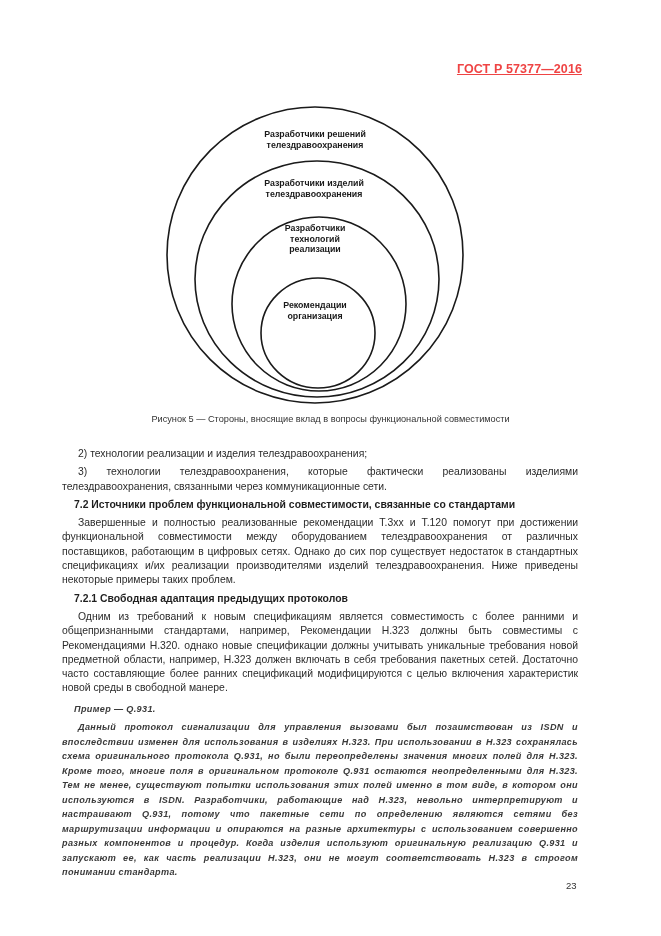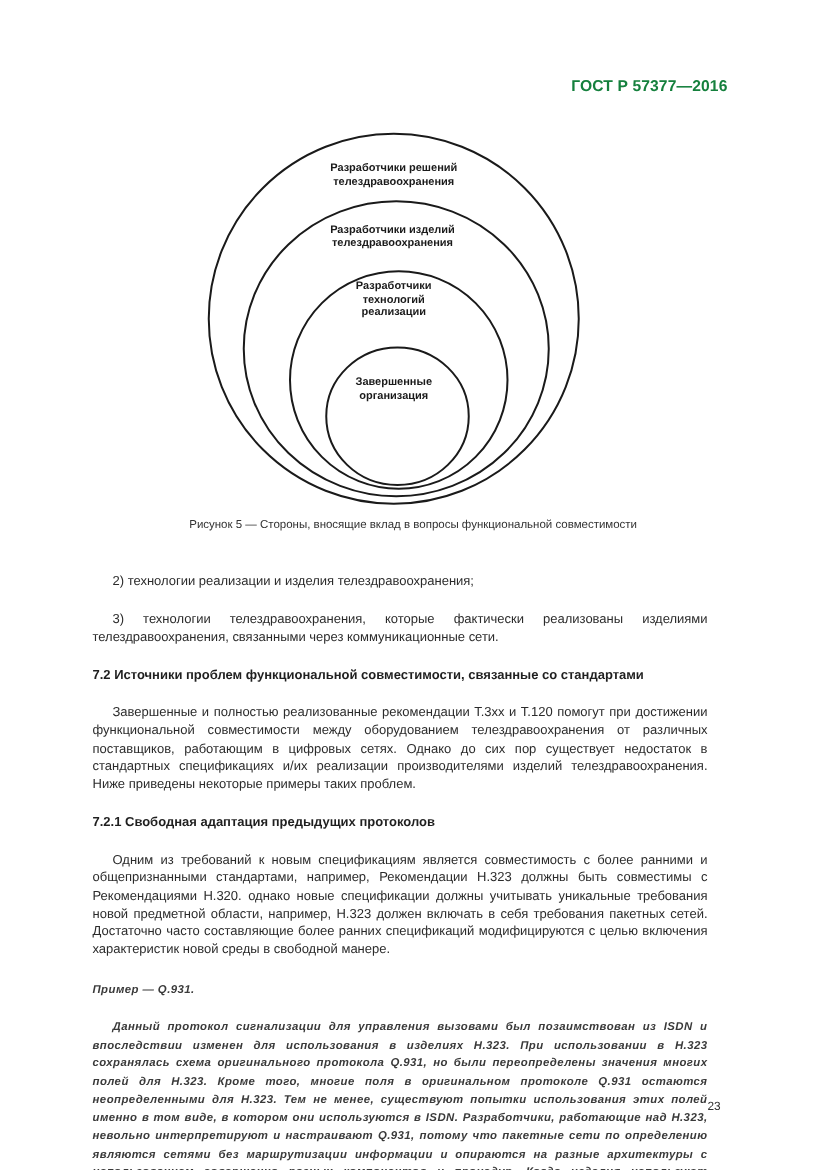--- a/index.html
+++ b/index.html
@@ -1,24 +1,24 @@
 <!DOCTYPE html>
 <html><head>
 <meta charset="utf-8">
 <style>
   html, body { margin: 0; padding: 0; background: #ffffff; }
   body { width: 661px; height: 936px; position: relative; overflow: hidden;
          font-family: "Liberation Sans", sans-serif; color: #2a2a2a; }
-  .header { position: absolute; top: 62px; right: 79px; font-weight: bold; font-size: 12.5px; color: #15803d; letter-spacing: 0.1px; }
+  .header { position: absolute; top: 62px; right: 79px; font-weight: bold; font-size: 12.5px; color: #ef4444; letter-spacing: 0.1px; text-decoration: underline; }
   .figure { position: absolute; left: 0; top: 0; width: 649px; height: 410px; }
   .figure svg { position: absolute; left: 0; top: 0; }
   .clabel { position: absolute; text-align: center; font-size: 8.8px; font-weight: bold; line-height: 10.5px; color: #1a1a1a; transform: translateX(-50%); white-space: nowrap; }
   .caption { position: absolute; top: 414px; left: 0; width: 661px; text-align: center; font-size: 9.2px; color: #333; }
   .text { position: absolute; left: 58px; width: 524px; font-size: 10.4px; line-height: 14.3px; color: #2b2b2b; }
-  .p { margin: 16px; text-align: justify; text-align-last: left; }
+  .p { margin: 4px; text-align: justify; text-align-last: left; }
   .ind { text-indent: 16px; }
   .h { font-weight: bold; margin: 2px 0 1px 0; text-indent: 16px; color: #1f1f1f; }
   .ex { font-style: italic; font-weight: bold; font-size: 9.1px; line-height: 14.5px; color: #3a3a3a; letter-spacing: 0.35px; }
   .exlabel { text-indent: 16px; margin: 0 0 0 0; }
   .pagenum { position: absolute; top: 848px; left: 566px; font-size: 9.5px; color: #333; margin-top: 32px; }
 </style>
 </head>
 <body>
 
 <div class="header">ГОСТ Р 57377—2016</div>
@@ -37,21 +37,21 @@
   <div class="clabel" style="left:314px; top:178px;text-align:center;">
     <div>Разработчики изделий</div>
     <div>телездравоохранения</div>
   </div>
   <div class="clabel" style="left:315px; top:223px;">
     <div>Разработчики</div>
     <div>технологий</div>
     <div>реализации</div>
   </div>
   <div class="clabel" style="left:315px; top:300px;">
-    <div>Завершенные</div>
+    <div>Рекомендации</div>
     <div>организация</div>
   </div>
 </div>
 
 <div class="caption">Рисунок 5 — Стороны, вносящие вклад в вопросы функциональной совместимости</div>
 
 <div class="text" style="top:443px;">
   <p class="p ind">2)  технологии реализации и изделия телездравоохранения;</p>
   <p class="p ind">3)  технологии телездравоохранения, которые фактически реализованы изделиями телездравоохранения, связанными через коммуникационные сети.</p>
   <p class="p h" style="margin-top:4px;">7.2  Источники проблем функциональной совместимости, связанные со стандартами</p>

